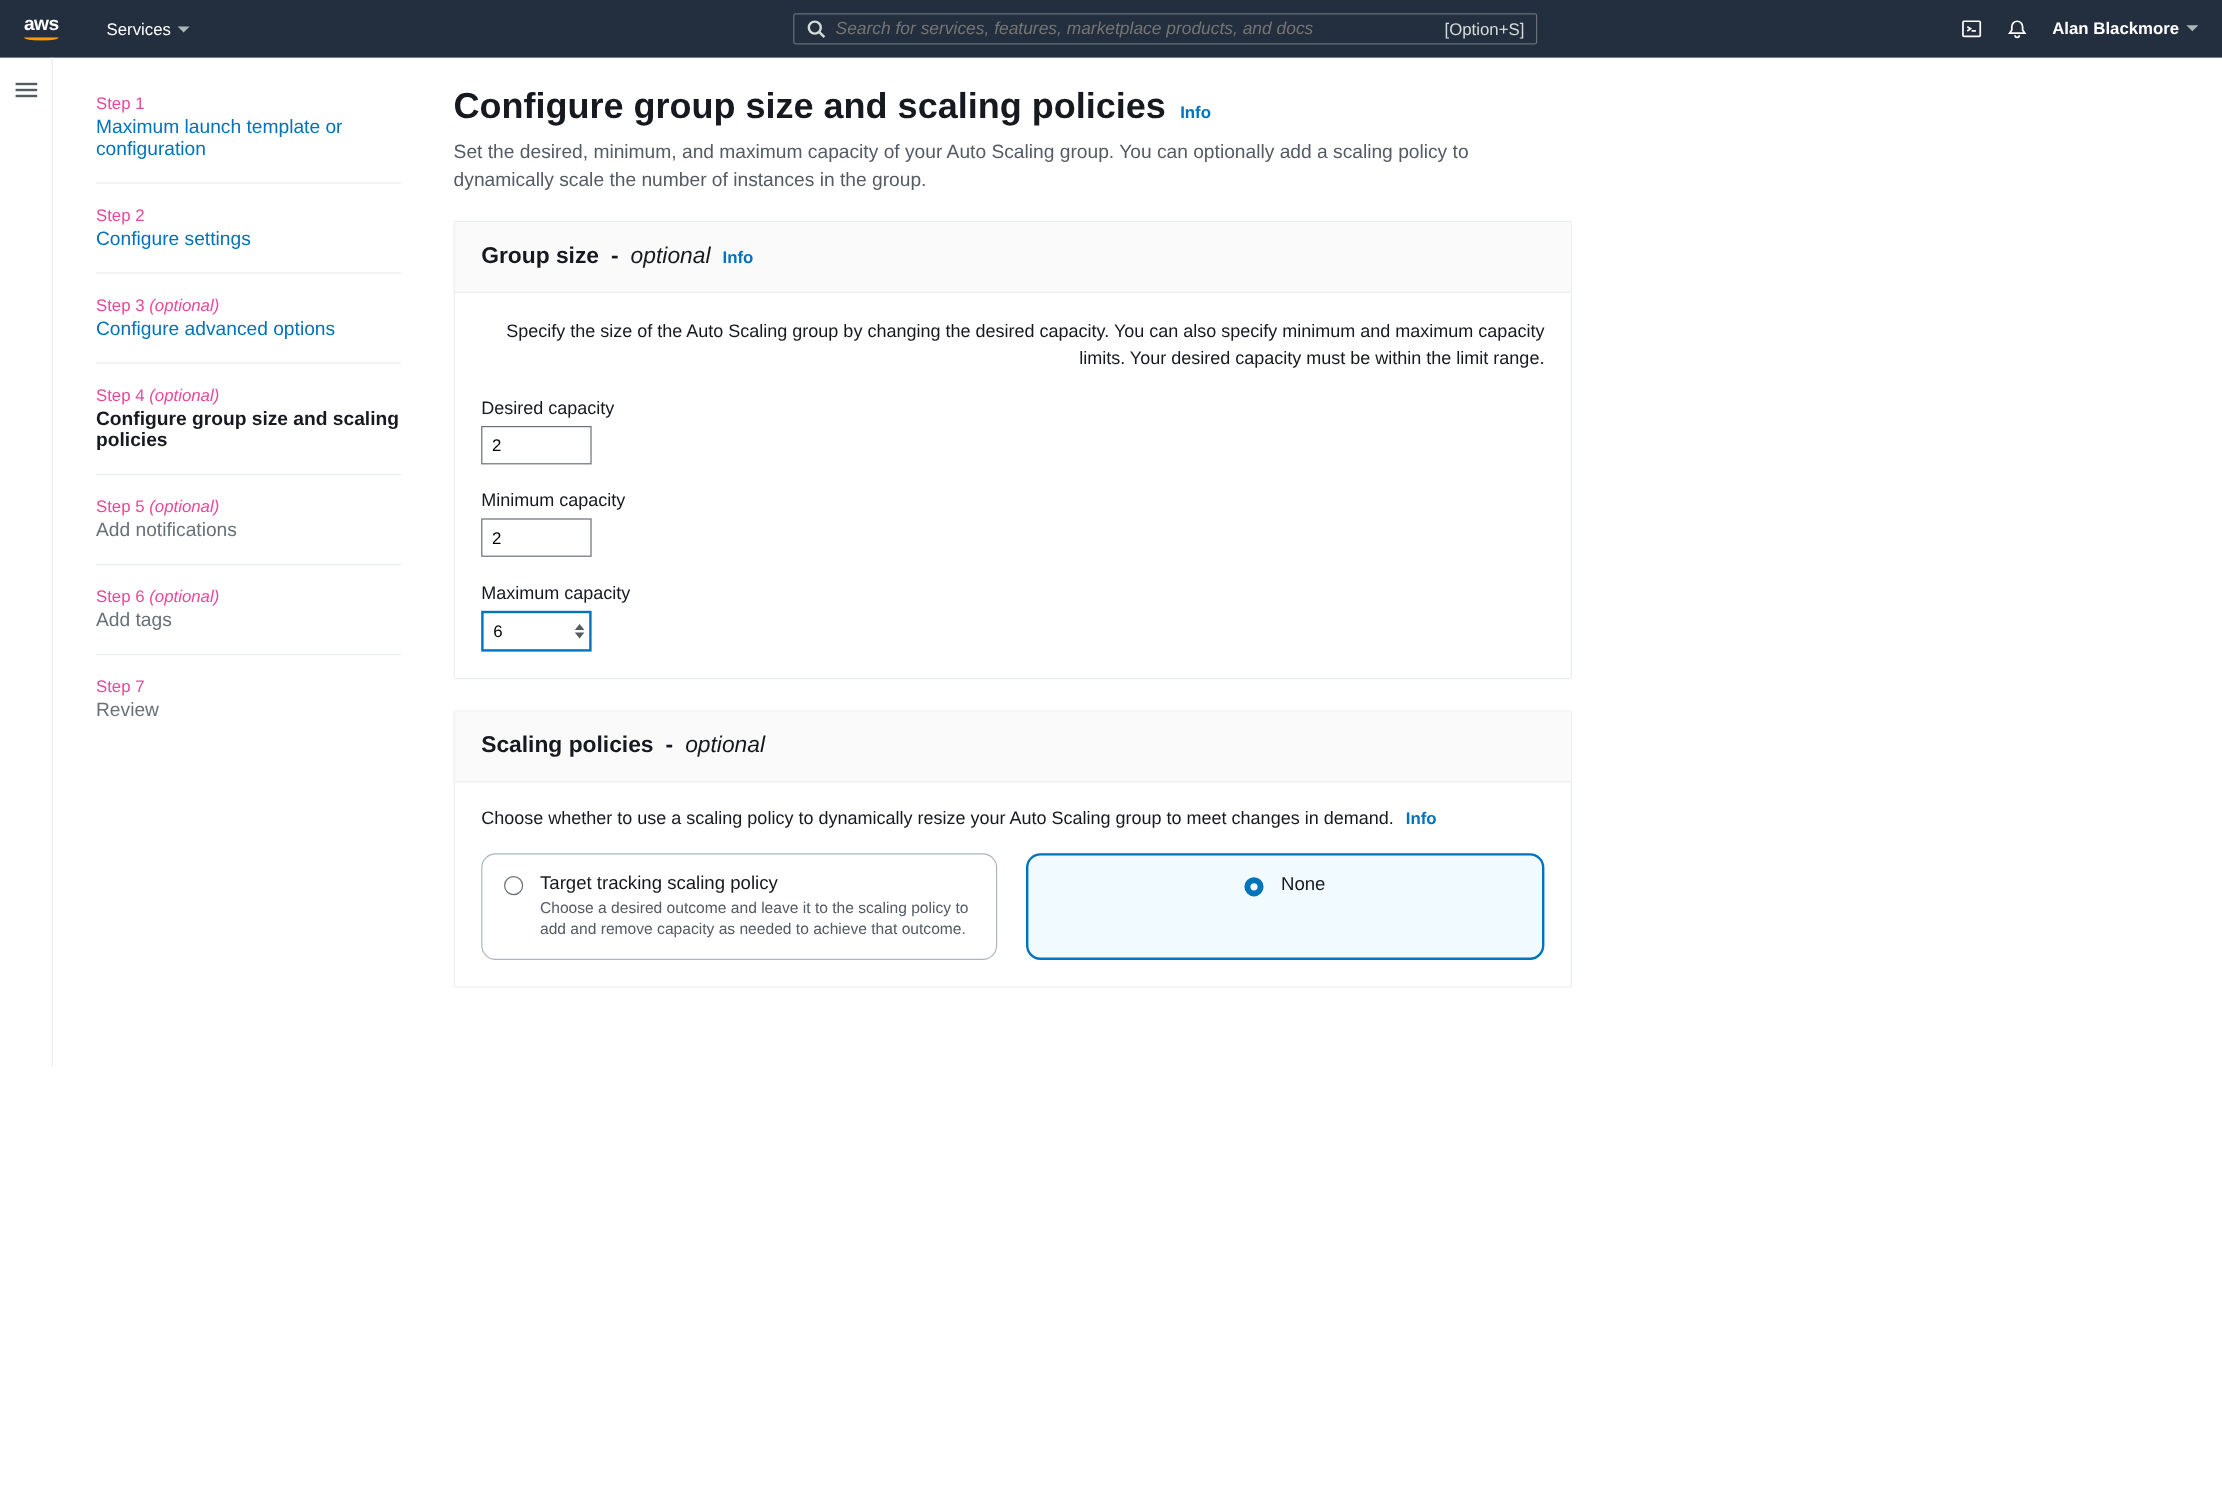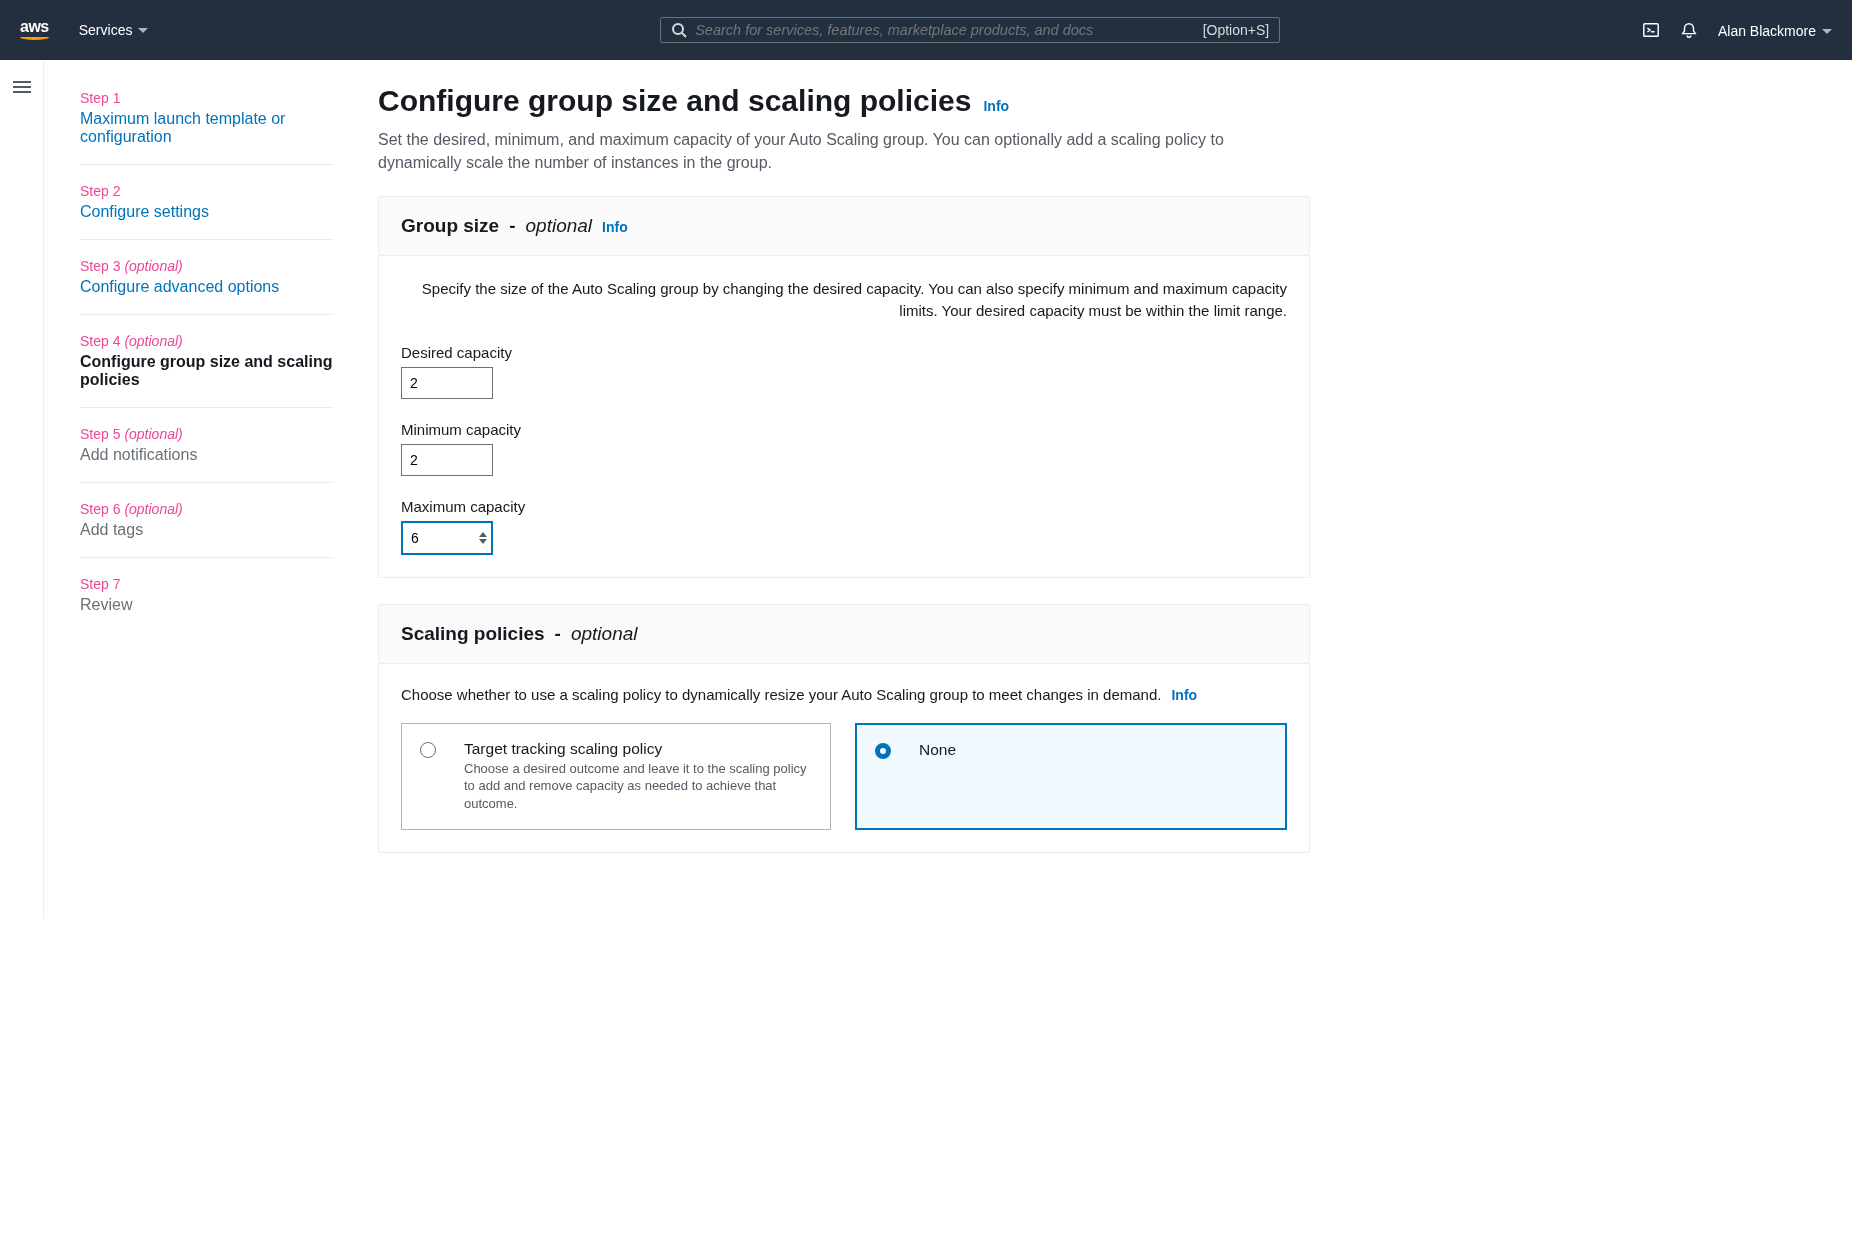--- a/index.html
+++ b/index.html
@@ -1,30 +1,30 @@
 <!DOCTYPE html>
 <html><head>
 <meta charset="utf-8">
 <style>
   * { margin: 0; padding: 0; box-sizing: border-box; }
   body { font-family: -apple-system, BlinkMacSystemFont, "Segoe UI", Helvetica, Arial, sans-serif; background: #fff; color: #16191f; }
   
   
-  .top-nav { background: #232f3e; height: 60px; display: flex; align-items: center; padding: 0 20px; color: #fff; font-size: 14px; }
+  .top-nav { background: #232f3e; height: 48px; display: flex; align-items: center; padding: 0 20px; color: #fff; font-size: 14px; gap: 10px; }
   .aws-logo { font-weight: bold; font-size: 18px; color: #ff9900; margin-right: 30px; display: flex; flex-direction: column; line-height: 14px; }
   .aws-logo .text { color:#fff; font-size:16px; letter-spacing:-0.5px; }
   .aws-logo .smile { height:6px; border-bottom: 3px solid #ff9900; border-radius: 0 0 50% 50%; }
   .services { display: flex; align-items: center; gap: 6px; margin-right: 150px; cursor: pointer; }
   .caret-down { width:0; height:0; border-left:5px solid transparent; border-right:5px solid transparent; border-top:5px solid #aab7b8; }
   .search-wrap { flex:1; display:flex; justify-content:center; }
   .search-box { display:flex; align-items:center; background:#232f3e; border:1px solid #687078; border-radius:2px; padding:4px 10px; width:620px; }
   .search-icon { width:16px; height:16px; margin-right:8px; }
   .search-input { background:transparent; border:none; color:#d5dbdb; font-style:italic; font-size:14.5px; flex:1; outline:none; }
   .search-shortcut { color:#d5dbdb; font-size:14px; margin-left:10px; }
-  .nav-right { display:flex; align-items:flex-end; gap:20px; margin-left:auto; }
+  .nav-right { display:flex; align-items:flex-start; gap:20px; margin-left:auto;font-weight:bold; }
   .nav-icon { width:18px; height:18px; stroke:#fff; cursor:pointer; }
   .username { display:flex; align-items:center; gap:6px; cursor:pointer; }
 
   
   .main-wrap { display:flex; }
   .hamburger-col { width:44px; border-right:1px solid #eaeded; padding-top:18px; display:flex; justify-content:center; }
   .hamburger { cursor:pointer; }
   .hamburger div { width:18px; height:2px; background:#545b64; margin:3px 0; }
   .side-col { width:310px; padding: 24px 20px 0 36px; }
   .step { padding: 6px 0 18px 0; border-bottom:1px solid #eaeded; margin-bottom:12px; }
@@ -52,21 +52,21 @@
   .field-label { font-size:15px; margin-bottom:6px; display:block; }
   .num-input { width:92px; height:32px; border:1px solid #687078; padding:4px 8px; font-size:14px; }
   .num-input.focused-wrap { display:flex; align-items:center; width:92px; height:34px; border:2px solid #0073bb; padding:0 4px 0 8px; }
   .num-input.focused-wrap input { border:none; outline:none; width:50px; font-size:14px; }
   .spinner { display:flex; flex-direction:column; margin-left:auto; }
   .spinner .up, .spinner .down { width:0;height:0; border-left:4px solid transparent; border-right:4px solid transparent; cursor:pointer; }
   .spinner .up { border-bottom:5px solid #545b64; margin-bottom:2px;}
   .spinner .down { border-top:5px solid #545b64;}
 
   .tiles { display:flex; gap:24px; }
-  .tile { flex:1; border:1px solid #aab7b8; border-radius:0; padding:16px 18px; display:flex; gap:28px; cursor:pointer; }
+  .tile { flex:1; border:1px solid #aab7b8; border-radius:12px; padding:16px 18px; display:flex; gap:14px; cursor:pointer;justify-content:center; }
   .tile.selected { border:2px solid #0073bb; background:#f1faff; }
   .radio { width:16px; height:16px; border:1px solid #687078; border-radius:50%; flex-shrink:0; margin-top:2px; display:flex; align-items:center; justify-content:center;}
   .radio.checked { border:5px solid #0073bb; }
   .tile-title { font-size:15.5px; margin-bottom:2px; }
   .tile-desc { font-size:13px; color:#545b64; line-height:1.35; }
 
   .policies-desc-row { display:flex; align-items:baseline; gap:10px; margin-bottom:20px;}
 </style>
 </head>
 <body>

